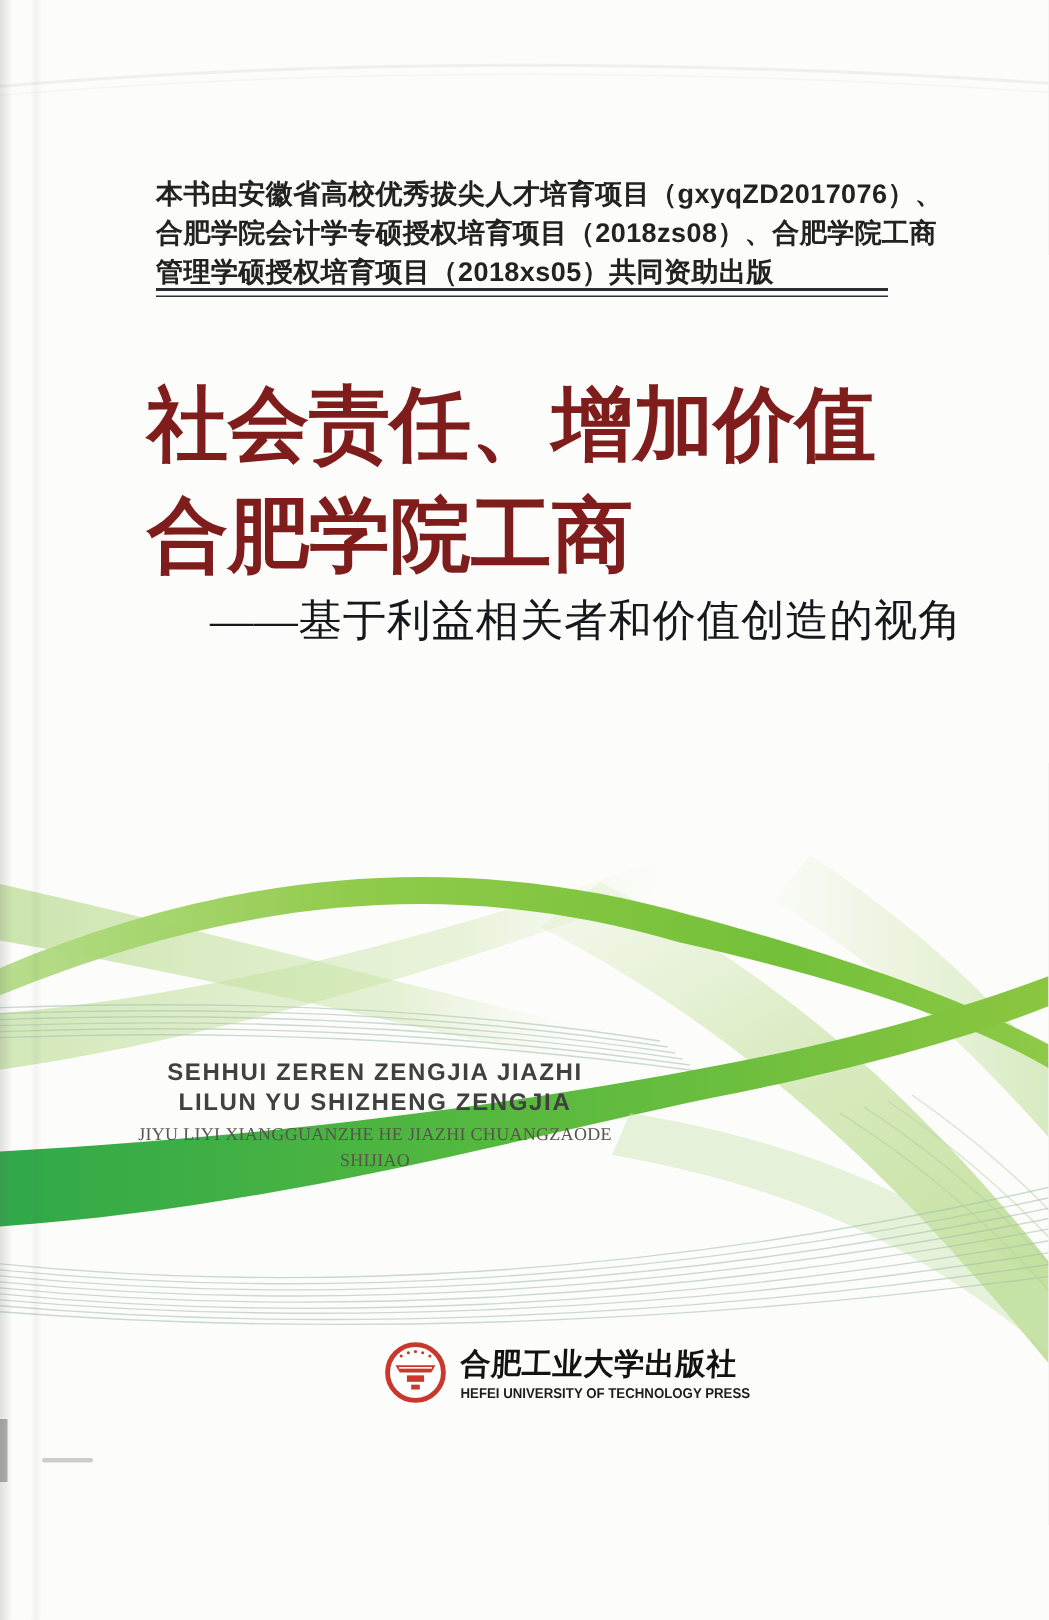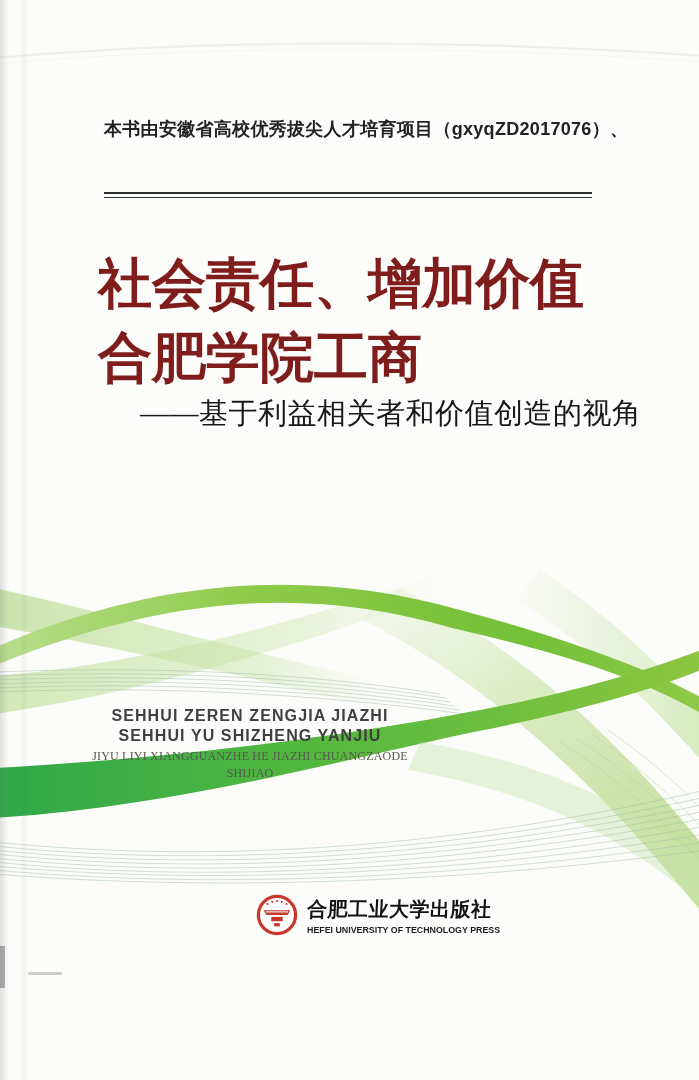--- a/index.html
+++ b/index.html
@@ -161,34 +161,36 @@
     </g>
   </svg>
 
   <div class="edge-shadow"></div>
   <div class="crease"></div>
   <div class="speck-a"></div>
   <div class="speck-b"></div>
 
   <div class="funding">
     <div>本书由安徽省高校优秀拔尖人才培育项目（gxyqZD2017076）、</div>
+    <div>合肥学院会计学专硕授权培育项目（2018zs08）、合肥学院工商</div>
+    <div>管理学硕授权培育项目（2018xs05）共同资助出版</div>
   </div>
   <div class="rule-double"></div>
 
   <div class="title">
     <div>社会责任、增加价值</div>
     <div>合肥学院工商</div>
   </div>
 
   <div class="subtitle">——基于利益相关者和价值创造的视角</div>
 
 
   <div class="pinyin">
     <div class="py1">SEHHUI ZEREN ZENGJIA JIAZHI</div>
-    <div class="py2">SEHHUI YU SHIZHENG YANJIU</div>
+    <div class="py2">LILUN YU SHIZHENG ZENGJIA</div>
     <div class="py3">JIYU LIYI XIANGGUANZHE HE JIAZHI CHUANGZAODE SHIJIAO</div>
   </div>
 
   <div class="publisher">
     <svg class="seal" viewBox="0 0 44 44" xmlns="http://www.w3.org/2000/svg" aria-hidden="true">
       <circle cx="22" cy="22" r="19.5" fill="#ffffff" stroke="#c8382c" stroke-width="3.4"></circle>
       <g fill="#c8382c">
         <circle cx="12" cy="10.5" r="1.1"></circle>
         <circle cx="17" cy="8.2" r="1.1"></circle>
         <circle cx="22" cy="7.4" r="1.1"></circle>

